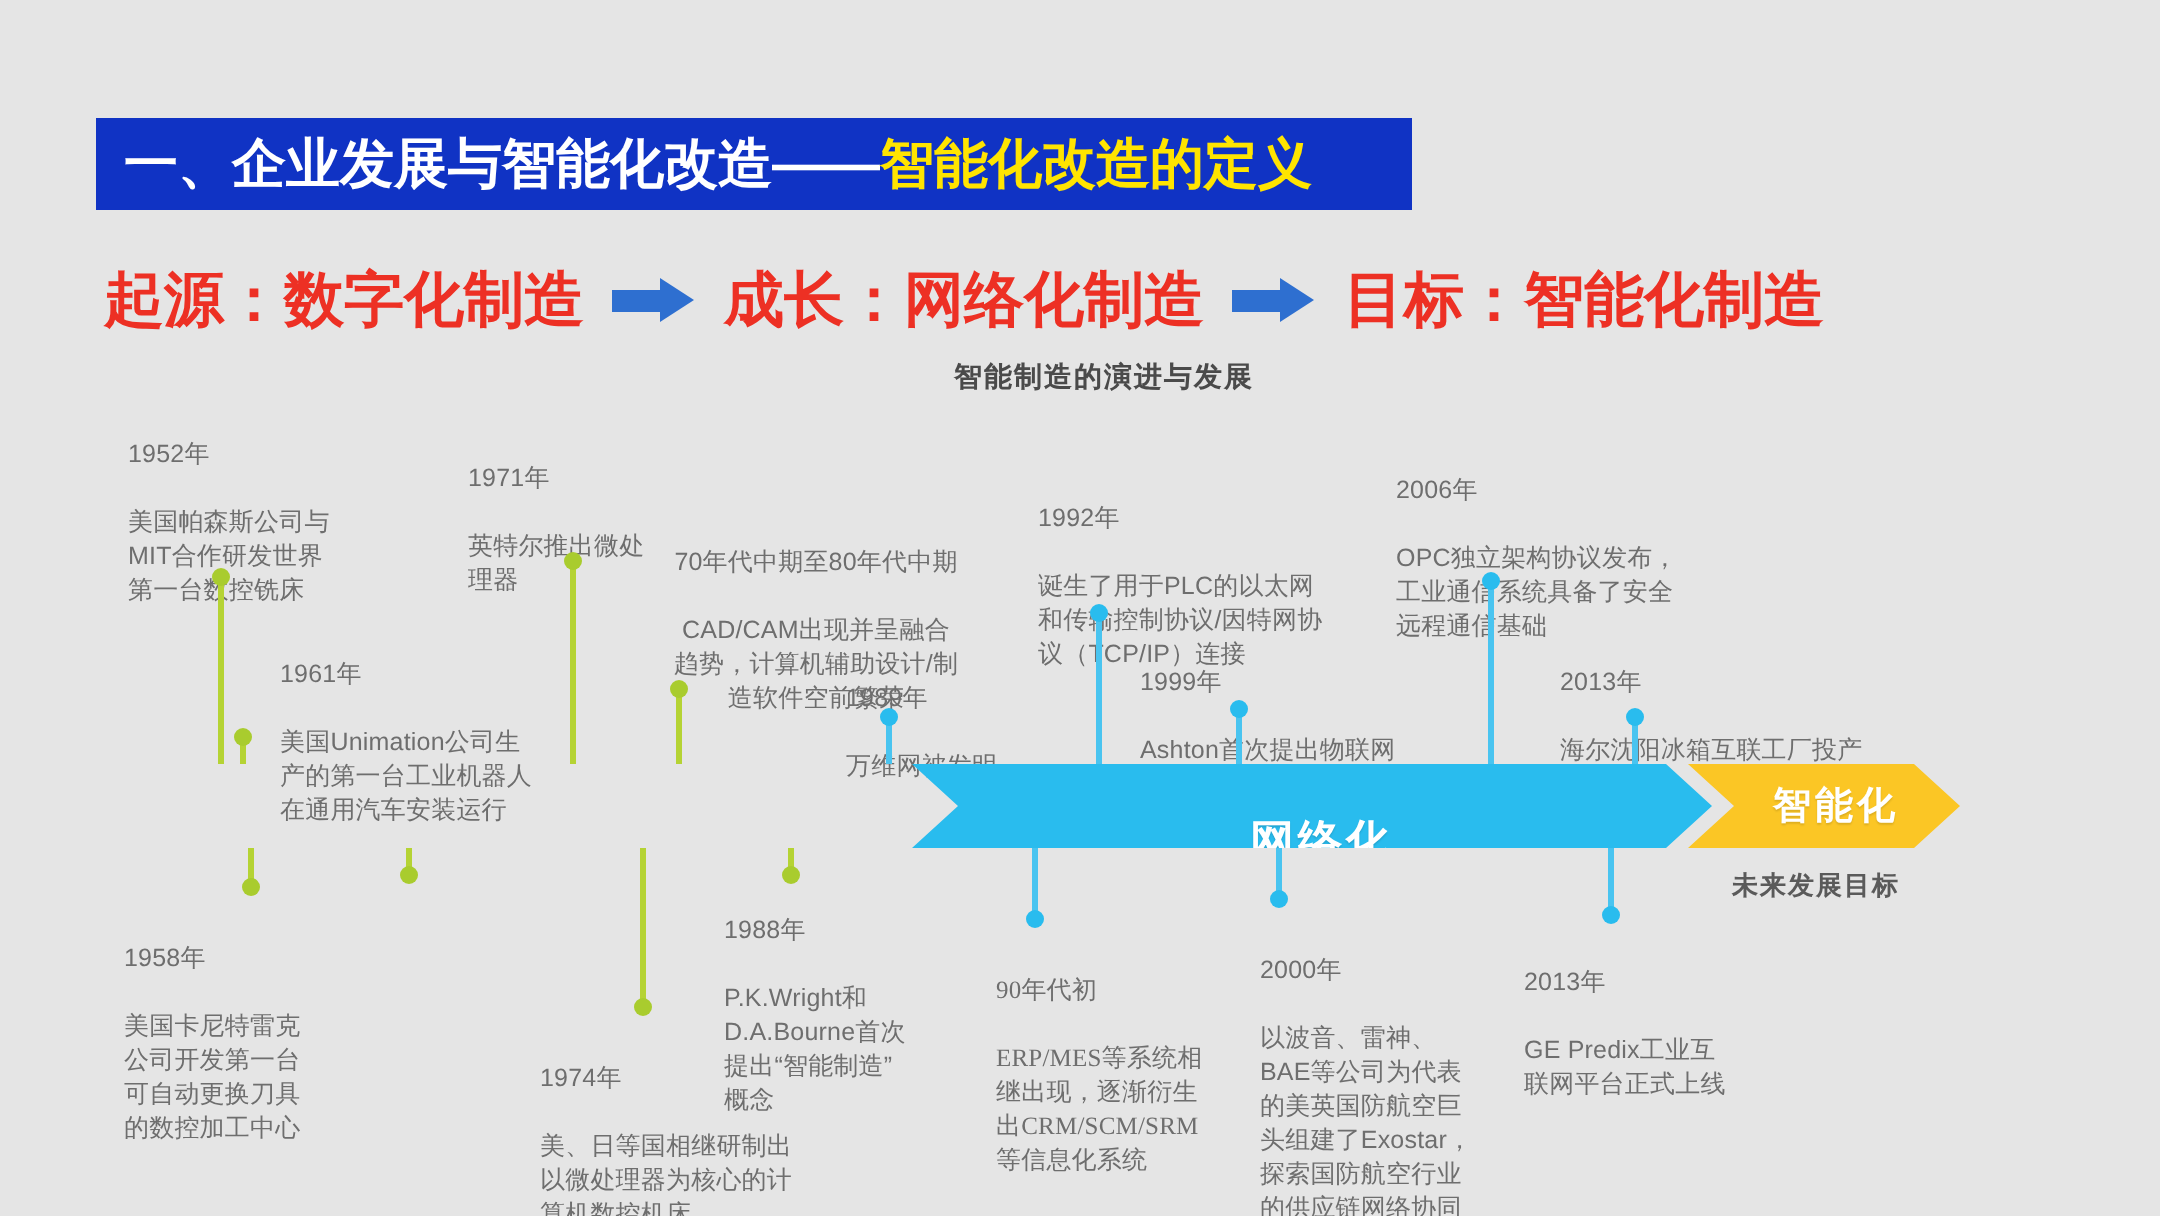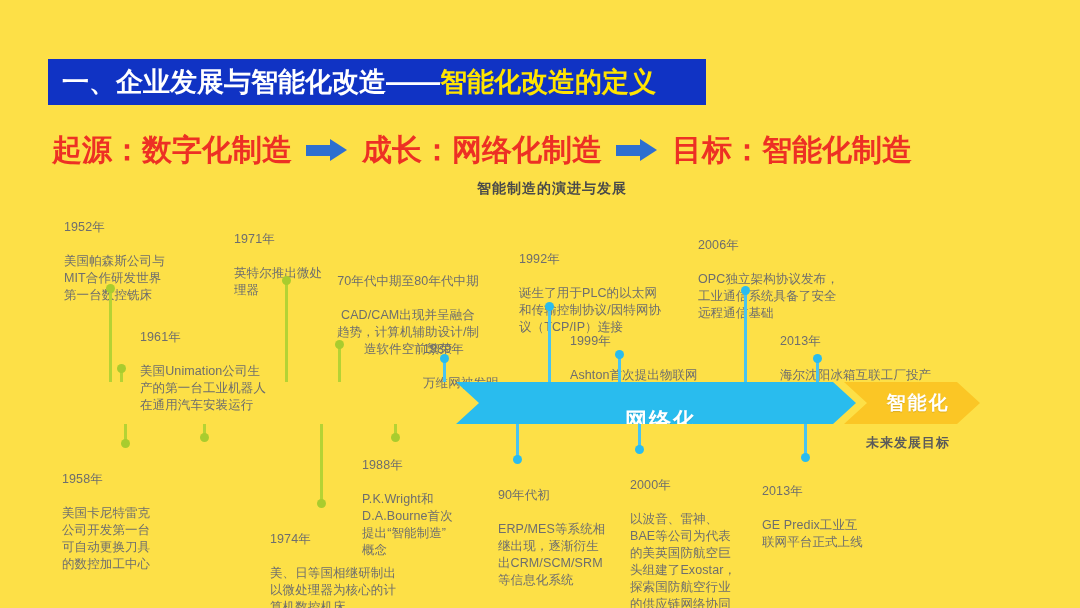--- a/index.html
+++ b/index.html
@@ -10,21 +10,21 @@
     width: 1080px;
     height: 608px;
     background: #ffffff;
     font-family: "Liberation Sans", "DejaVu Sans", sans-serif;
     overflow: hidden;
     position: relative;
   }
   .slide {
     position: absolute;
     inset: 0;
-    background: #fde047;
+    background: #e5e5e5;
   }
 
   
   .title-bar {
     position: absolute;
     left: 48px;
     top: 59px;
     width: 658px;
     height: 46px;
     background: #1033c4;
@@ -364,21 +364,21 @@
     </div>
 
     <div class="note" style="left:362px; top:268px; width:135px;">
       <div>1988年</div>
       <div>P.K.Wright和
 D.A.Bourne首次
 提出“智能制造”
 概念</div>
     </div>
 
-    <div class="note" style="left:498px; top:298px; width:140px;">
+    <div class="note" style="left:498px; top:298px; width:140px;font-family:Liberation Serif, serif;">
       <div>90年代初</div>
       <div>ERP/MES等系统相
 继出现，逐渐衍生
 出CRM/SCM/SRM
 等信息化系统</div>
     </div>
 
     <div class="note" style="left:630px; top:288px; width:140px;">
       <div>2000年</div>
       <div>以波音、雷神、

